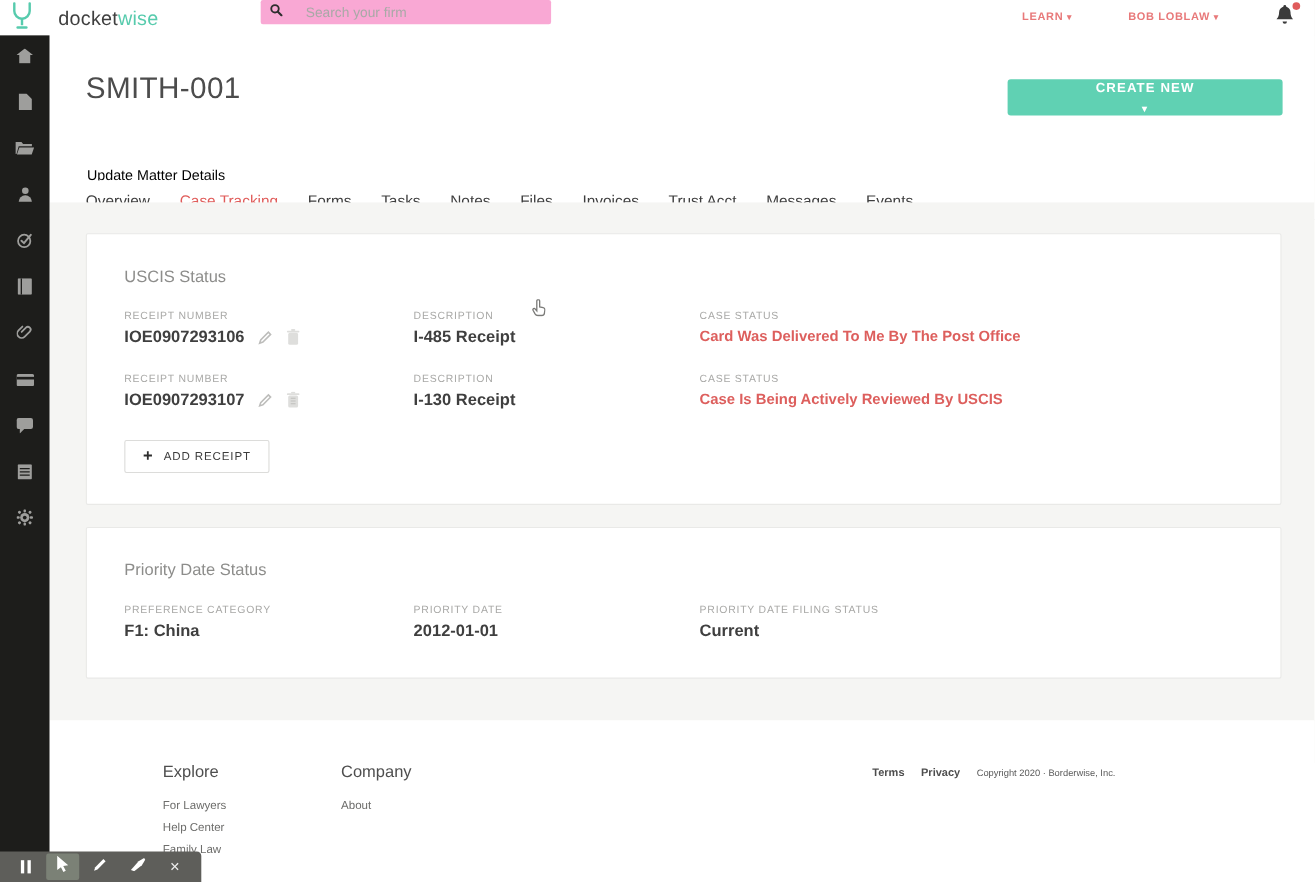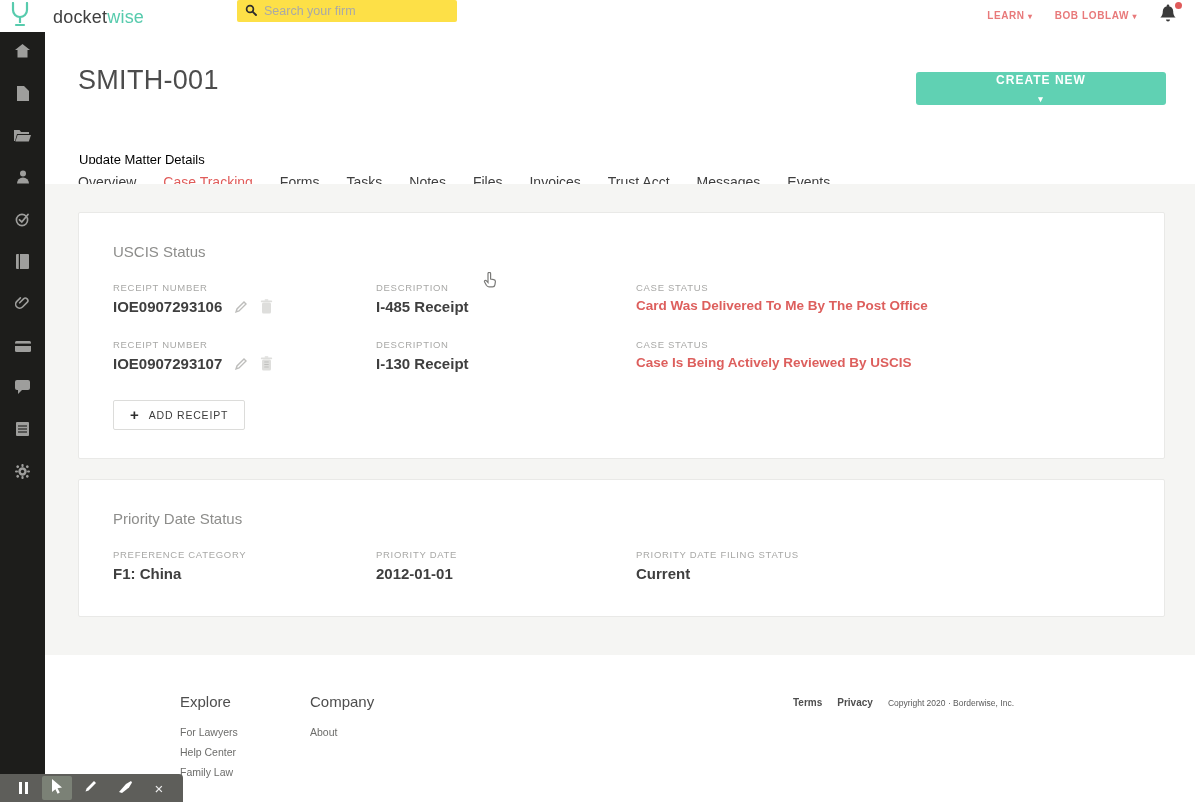--- a/index.html
+++ b/index.html
@@ -6,26 +6,26 @@
   html,body { width:1195px; height:802px; overflow:hidden; }
   body { font-family:"Liberation Sans", sans-serif; background:#fff; position:relative; }
 
   .screen { position:absolute; inset:0; width:1195px; height:802px; background:#fff; }
 
   
   .topbar { position:absolute; top:0; left:0; right:0; height:32px; background:#fff; z-index:40; }
   .logo { position:absolute; left:10px; top:2px; display:flex; align-items:center; gap:23px; }
   .logo-text { font-size:18px; letter-spacing:.2px; color:#3f3f3f; }
   .logo-text .accent { color:#57cbad; }
-  .searchbox { position:absolute; left:237px; top:0; width:220px; height:22px; background:#fde047;
-               border-radius:2px; display:flex; align-items:center; padding:0 8px; gap:7px; }
+  .searchbox { position:absolute; left:237px; top:0; width:264px; height:22px; background:#f9a8d4;
+               border-radius:2px; display:flex; align-items:center; padding:0 8px; gap:21px; }
   .searchbox input { border:none; background:transparent; outline:none; font-size:12.5px;
                      color:#555; width:100%; font-family:"Liberation Sans",sans-serif; }
   .searchbox input::placeholder { color:#a9a9a7; }
-  .top-right { position:absolute; right:16px; top:0; height:30px; display:flex; align-items:center; gap:22px; }
+  .top-right { position:absolute; right:16px; top:0; height:30px; display:flex; align-items:center; gap:51px; }
   .top-link { font-size:10px; font-weight:bold; letter-spacing:.6px; color:#e8797a; cursor:pointer; }
   .top-link .caret { font-size:8px; }
   .bell-wrap { position:relative; width:20px; height:22px; }
   .bell-badge { position:absolute; top:-2px; right:-3px; width:7px; height:7px; border-radius:50%; background:#e05b5b; }
 
   
   .sidebar { position:absolute; top:32px; left:0; bottom:0; width:45px; background:#1d1d1b; z-index:30; }
   .side-item { height:42px; display:flex; align-items:center; justify-content:center; cursor:pointer; }
   .side-item svg { opacity:.78; }
 
@@ -63,21 +63,21 @@
 
   .add-receipt { margin-top:28px; display:inline-flex; align-items:center; gap:10px; background:#fff;
                  border:1px solid #dcdcda; border-radius:2px; padding:8px 16px; cursor:pointer;
                  font-family:"Liberation Sans",sans-serif; }
   .add-receipt .plus { font-size:15px; font-weight:bold; color:#2e2e2e; line-height:10px; }
   .add-receipt .lbl { font-size:10.5px; font-weight:normal; letter-spacing:.8px; color:#3c3c3c; }
 
   
   .footer { position:absolute; left:0; right:0; top:623px; bottom:0; background:#fff; }
   .foot-col { position:absolute; top:38px; }
-  .foot-col.explore { left:103px;margin-left:32px; }
+  .foot-col.explore { left:103px; }
   .foot-col.company { left:265px; }
   .foot-title { font-size:15px; font-weight:500; color:#4e4e4e; margin-bottom:16px; }
   .foot-link { font-size:10.5px; color:#6d6d6b; margin-bottom:8px; cursor:pointer; }
   .legal { position:absolute; left:748px; top:42px; display:flex; align-items:baseline; gap:15px; }
   .legal .llink { font-size:10px; font-weight:bold; color:#4e4e4e; cursor:pointer; }
   .legal .copy { font-size:8.5px; color:#5a5a5a; }
 
   
   .rec-toolbar { position:absolute; left:0; bottom:0; width:183px; height:28px; background:#5e5e5a;
                  border-top-right-radius:4px; display:flex; align-items:center; z-index:60;

